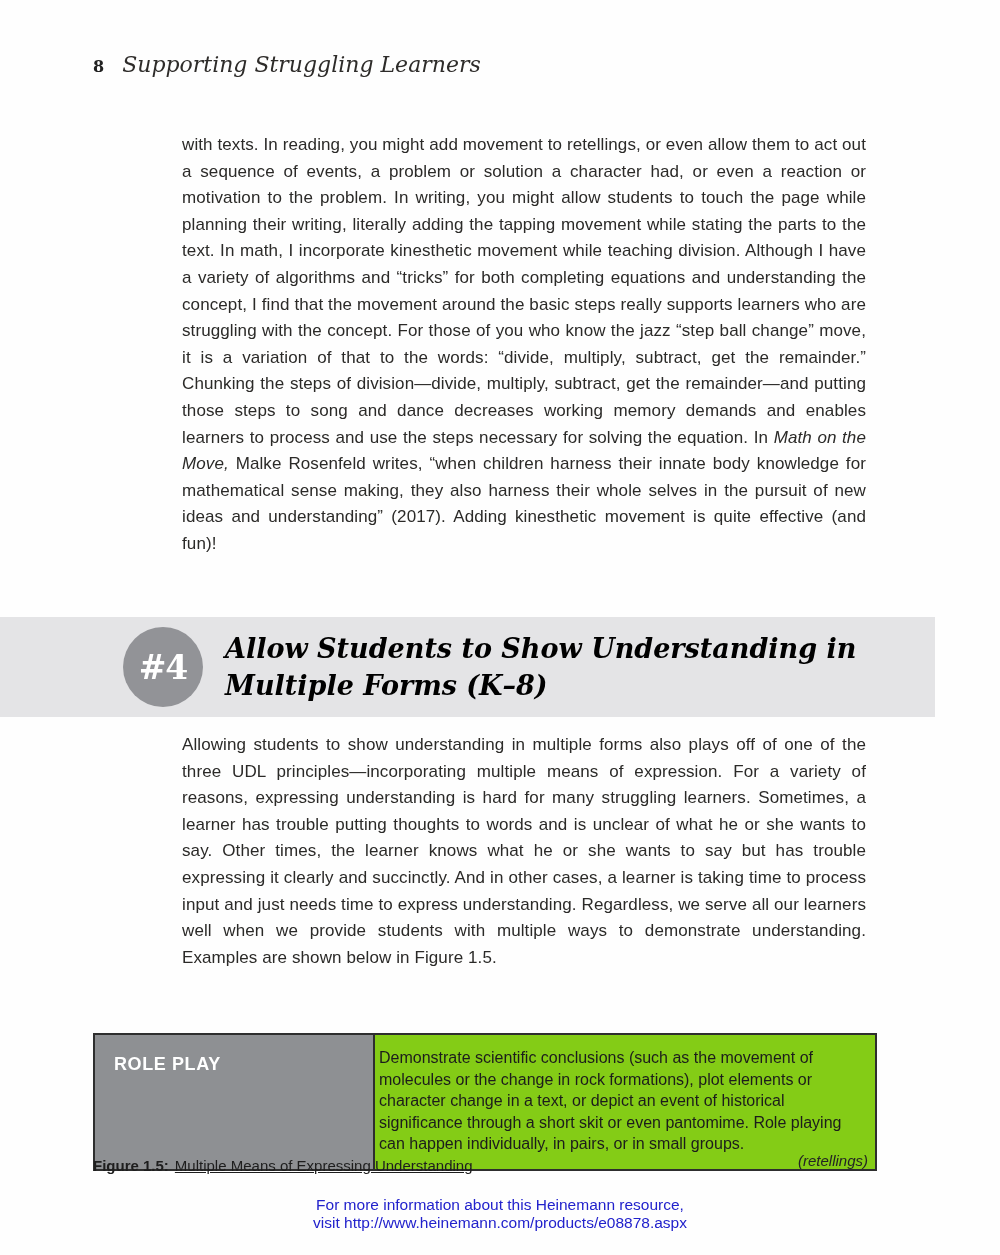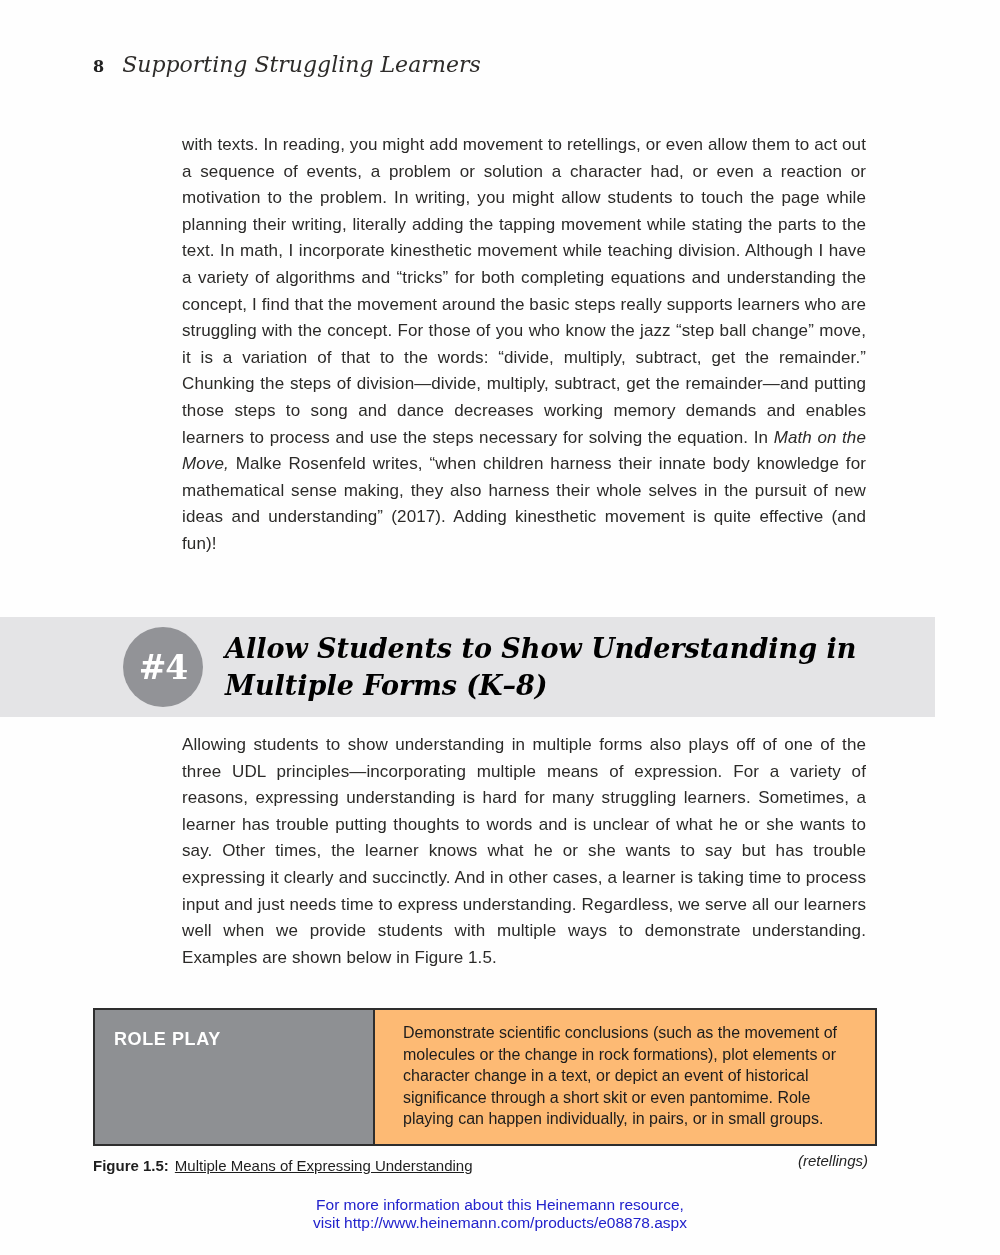--- a/index.html
+++ b/index.html
@@ -94,43 +94,43 @@
     font-size: 27px;
     line-height: 37px;
     color: #000000;
   }
   .banner-title .line { display: block; }
 
   
   .fig-table {
     position: absolute;
     left: 93px;
-    top: 1008px;
+    top: 1033px;
     width: 780px;
     height: 134px;
     border: 2px solid var(--table-border, #2e2e2e);
     box-sizing: content-box;
     display: flex;
-    background: #fdba74;
+    background: #84cc16;
   }
   .fig-cell-label {
     width: 280px;
     flex: 0 0 280px;
     background: var(--table-header-bg, #8e9093);
     color: #ffffff;
     font-size: 18px;
     font-weight: 600;
     letter-spacing: 0.6px;
     padding: 19px 0 0 19px;
     box-sizing: border-box;
     border-right: 2px solid var(--table-border, #2e2e2e);
   }
   .fig-cell-desc {
     flex: 1;
-    padding: 12px 14px 0 28px;
+    padding: 12px 14px 0 4px;
     font-size: 16px;
     line-height: 21.6px;
     color: #1c1c1c;
     box-sizing: border-box;
   }
 
   
   .caption {
     position: absolute;
     left: 93px;

